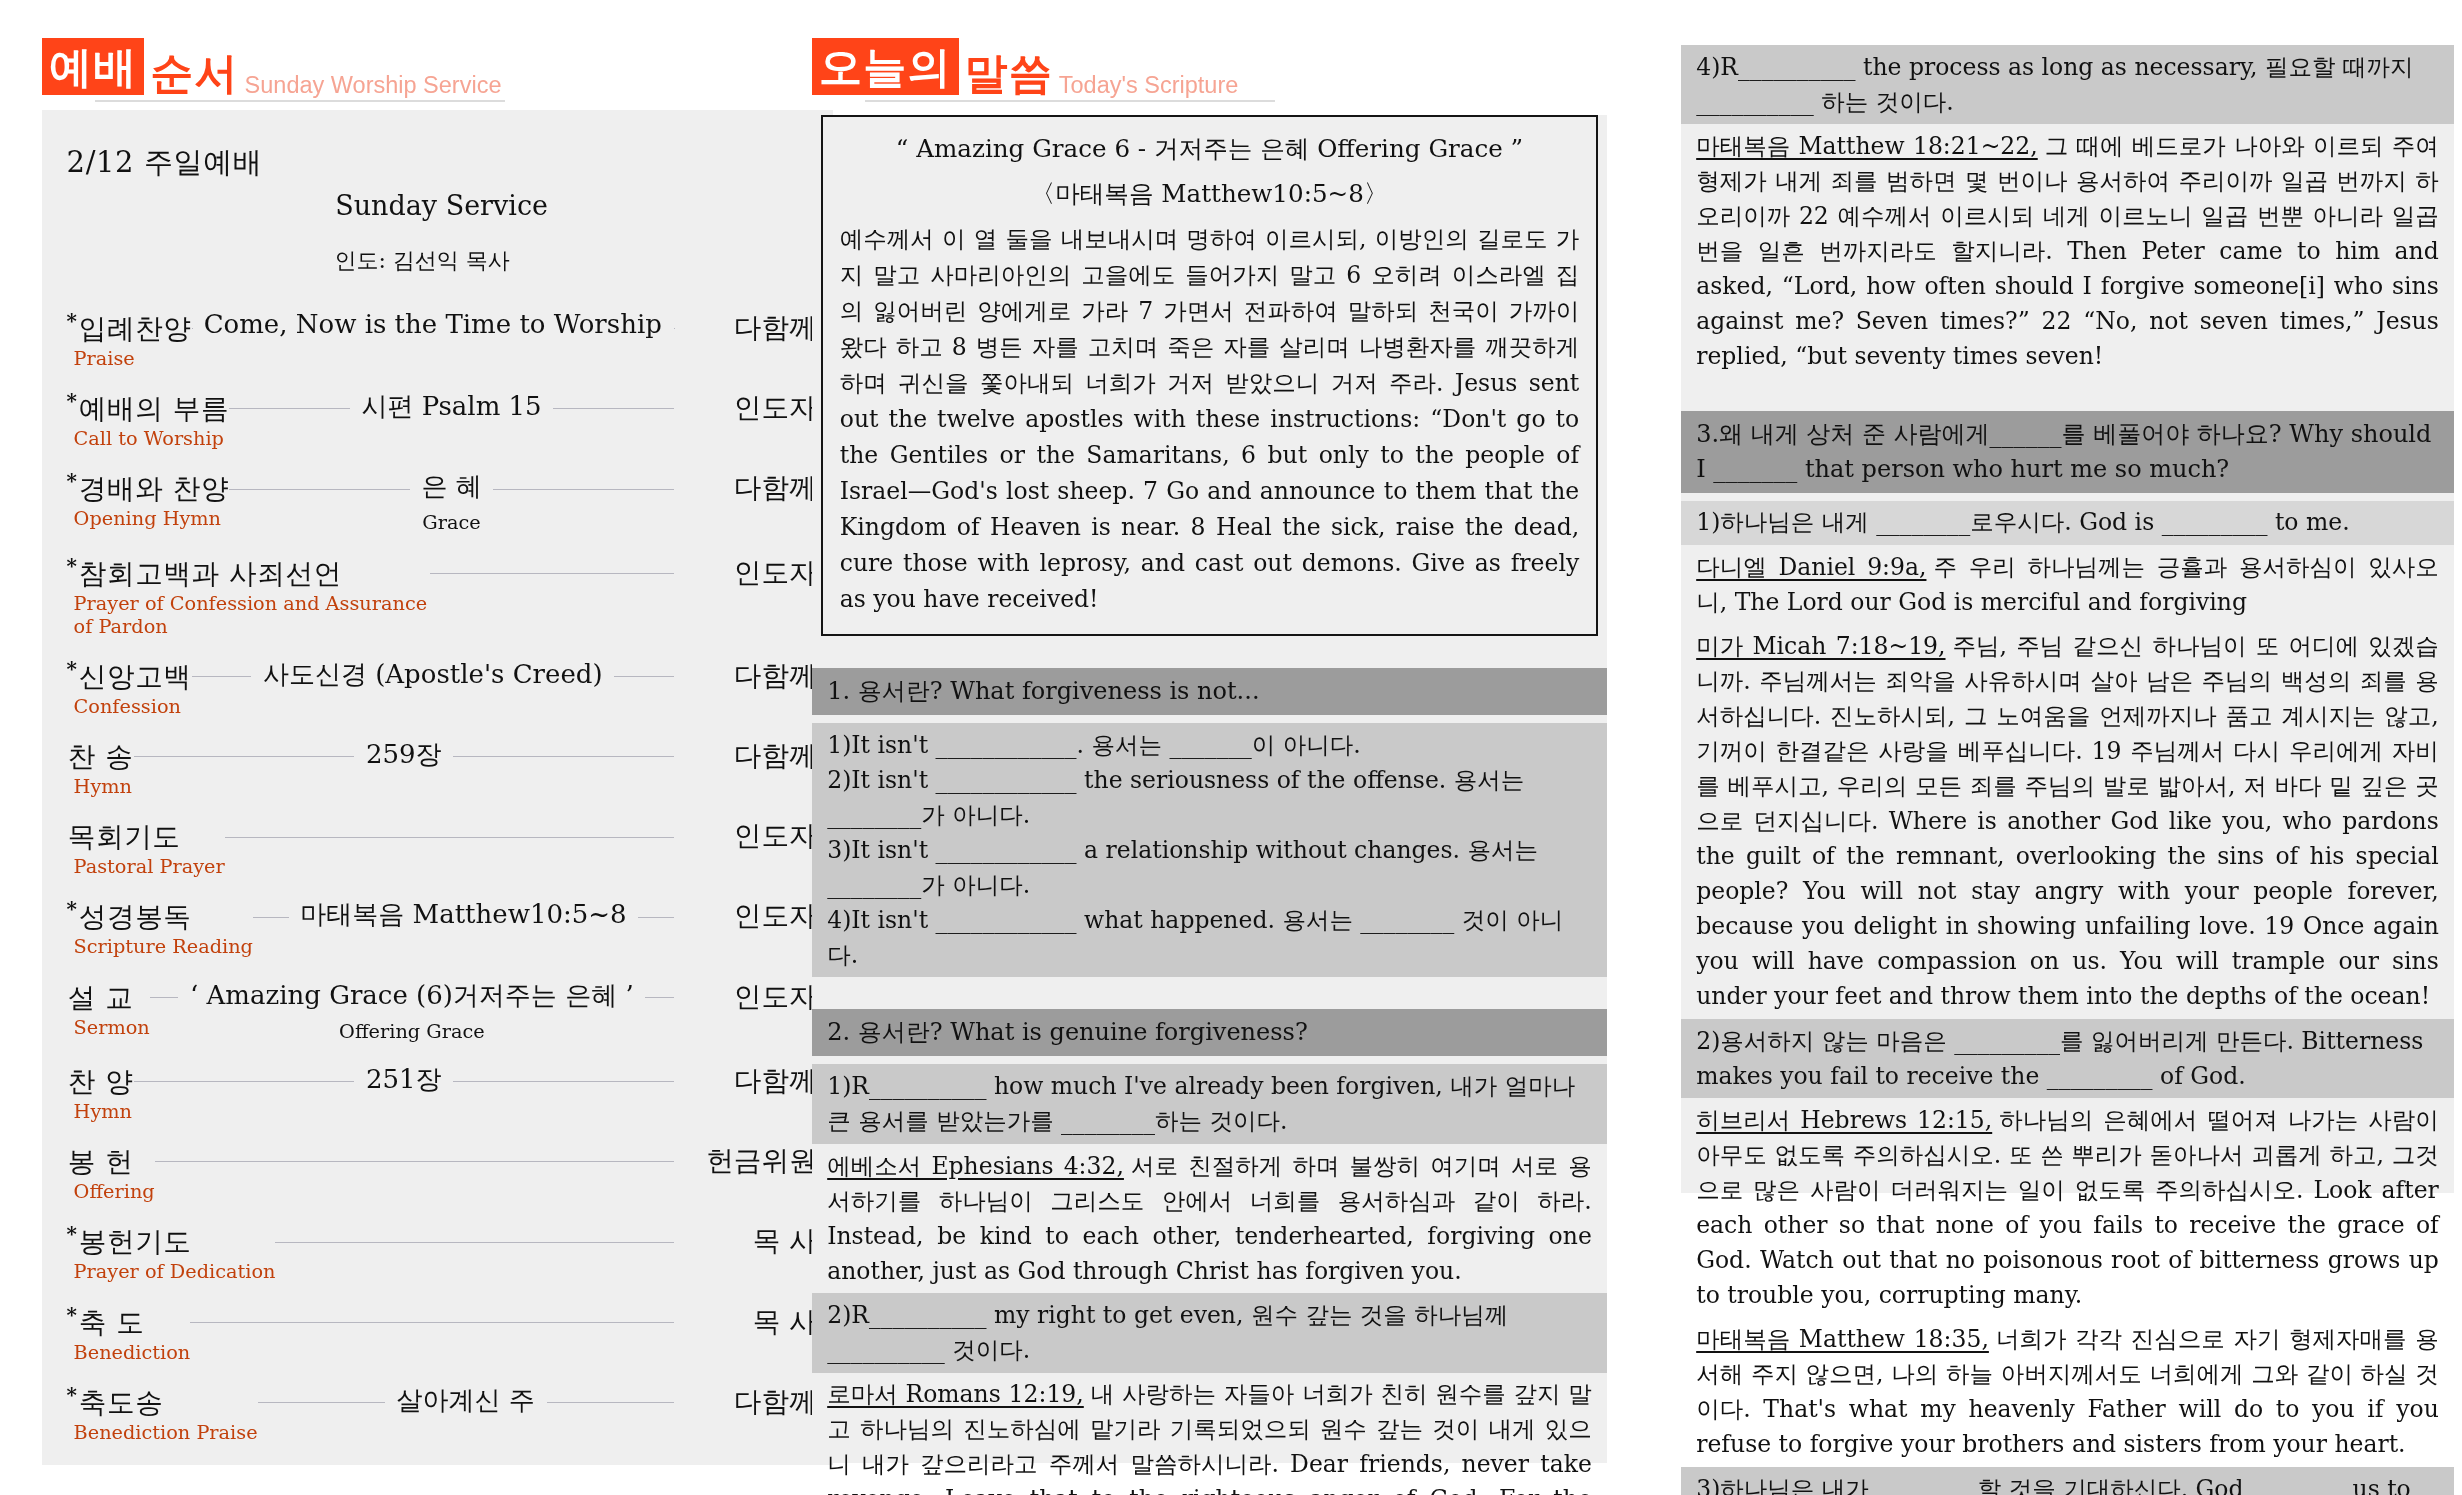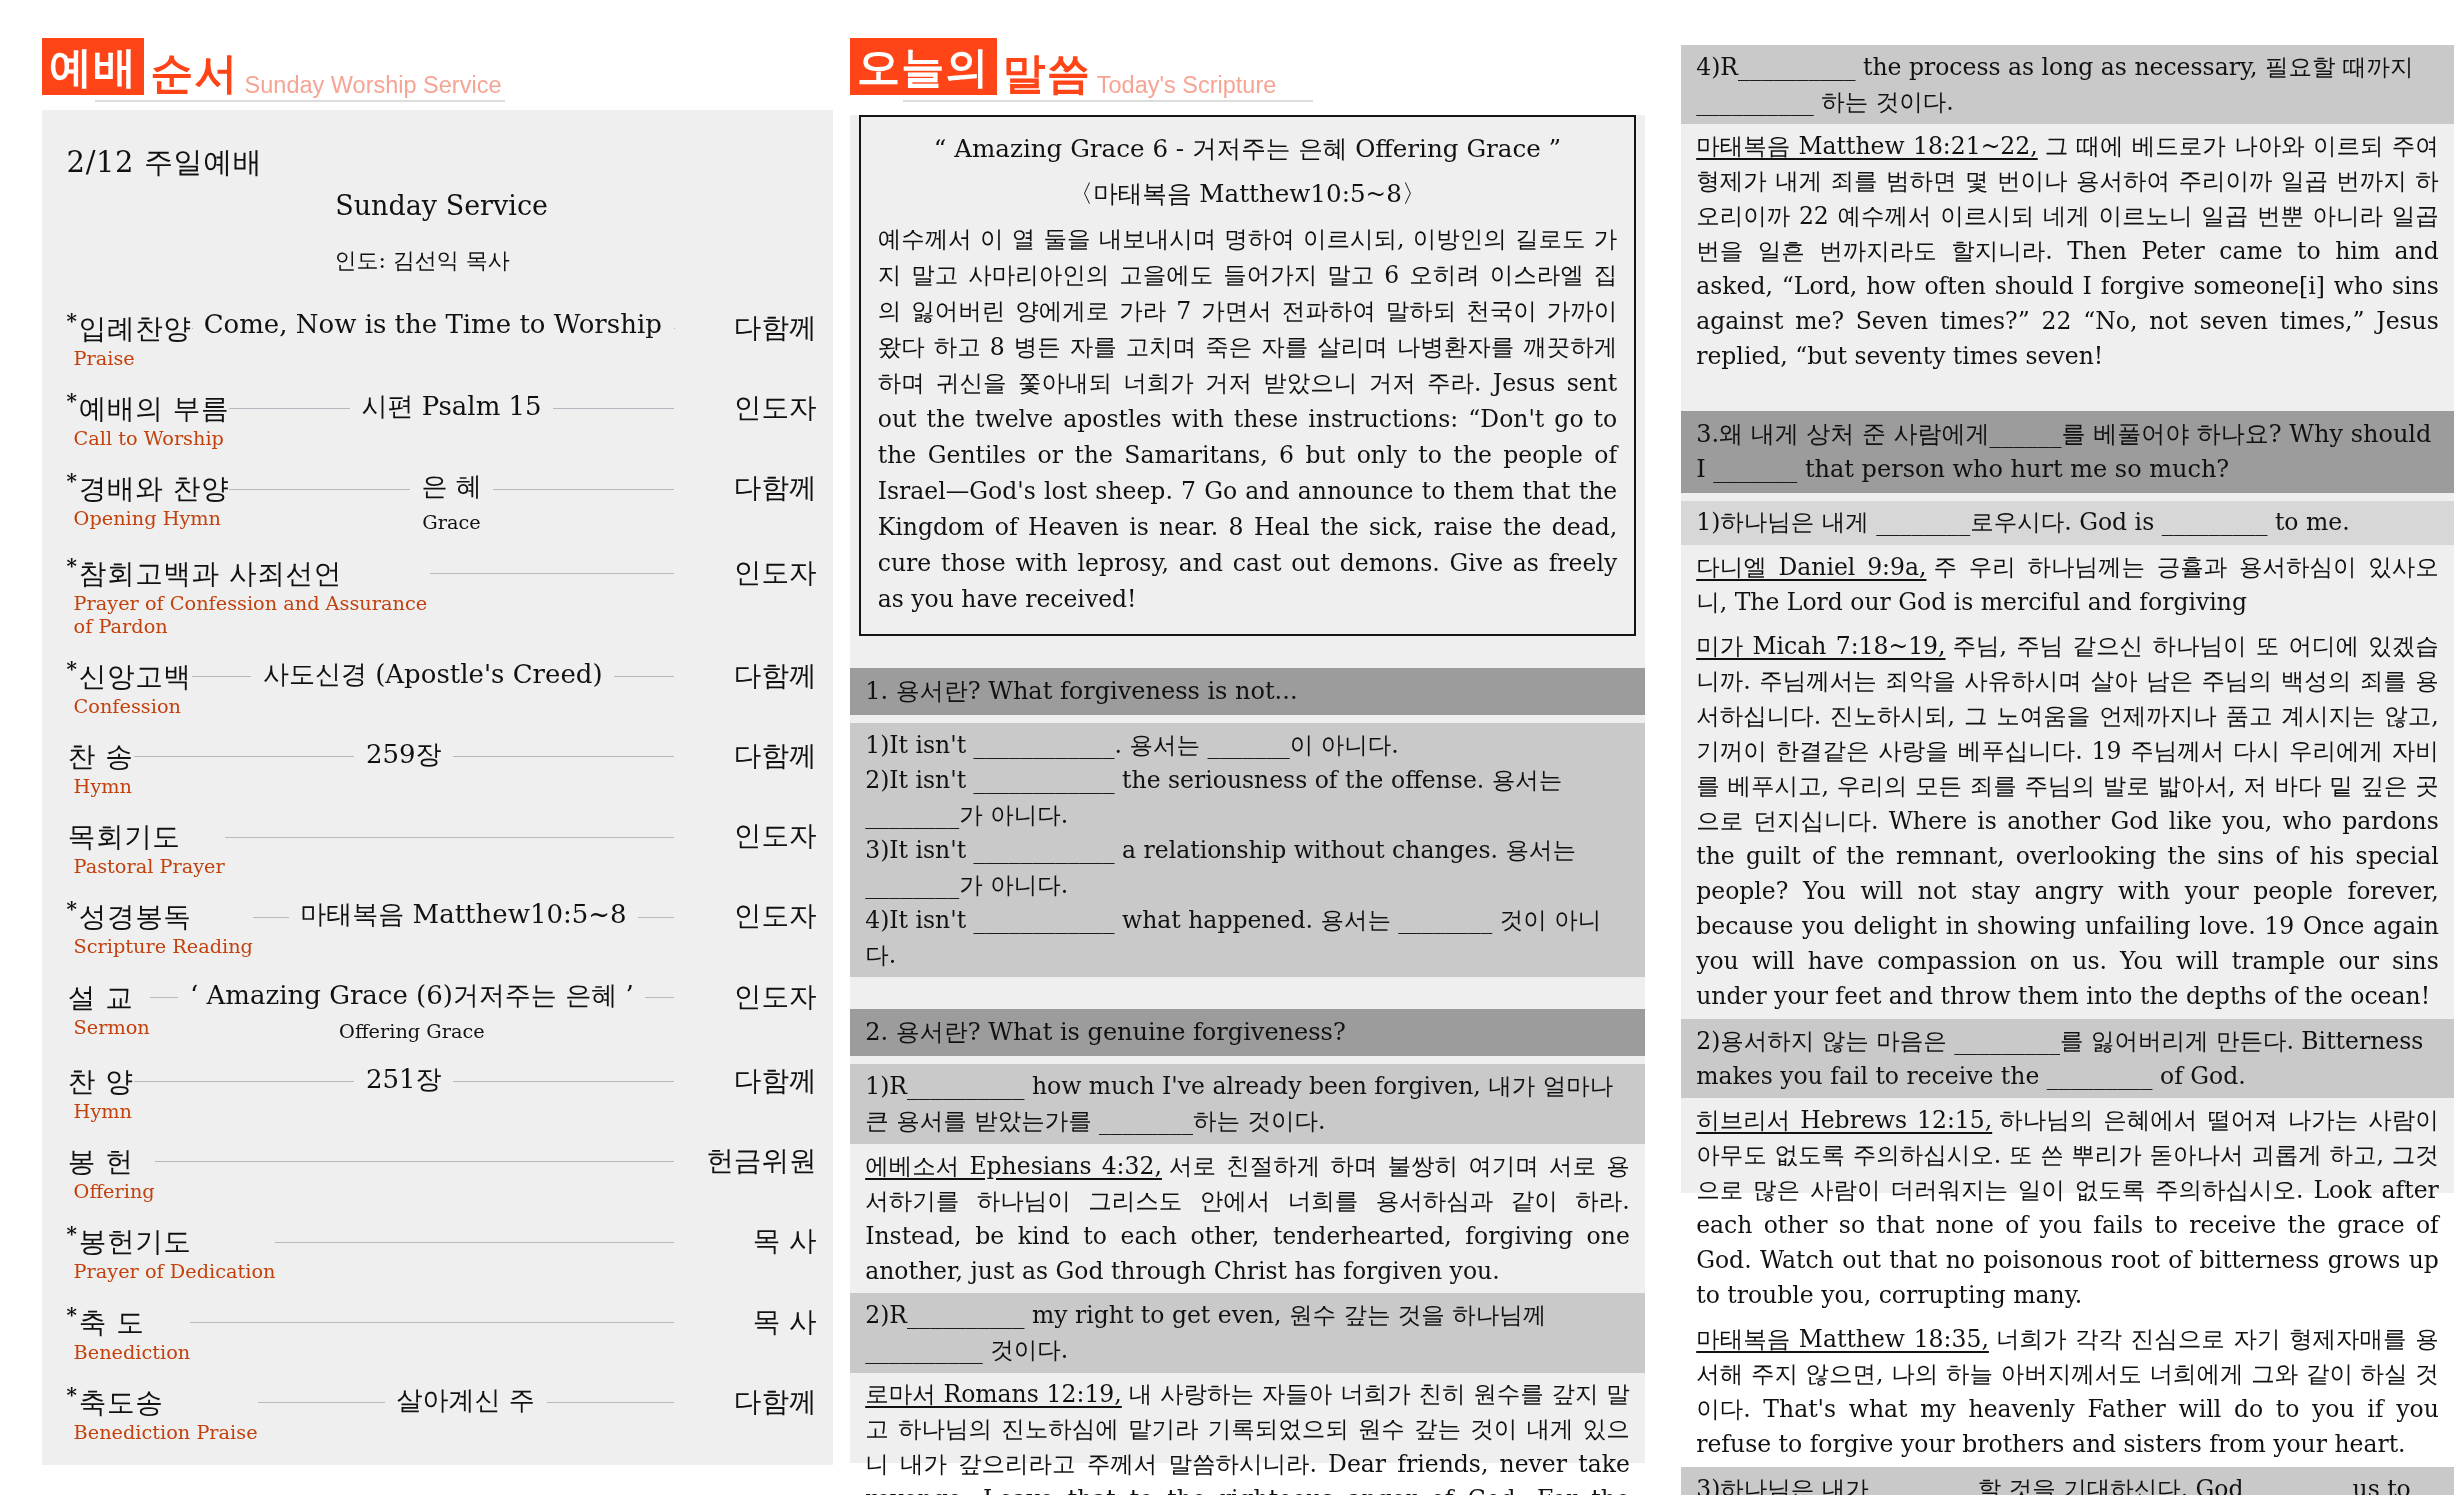--- a/index.html
+++ b/index.html
@@ -4,21 +4,21 @@
 <style>
   html,body{margin:0;padding:0;}
   body{
     width:2462px;height:1495px;position:relative;overflow:hidden;
     background:#ffffff;
     font-family:"DejaVu Serif","Liberation Serif",serif;
     color:#111;
   }
   .col{position:absolute;}
   .col-left{left:42px;top:38px;width:791px;}
-  .col-mid{left:850px;top:38px;width:795px;}
+  .col-mid{left:812px;top:38px;width:795px;}
   .col-right{left:1681px;top:45px;width:773px;}
 
   
   .hdr{display:flex;align-items:flex-end;font-family:"Liberation Sans","DejaVu Sans",sans-serif;}
   .hdr-box{background:#ff4418;color:#fff;font-weight:800;font-size:43px;line-height:1.0;
     padding:8.2px 7px 5.9px;display:inline-block;letter-spacing:1.2px;}
   .hdr-word{color:#ff4418;font-weight:800;font-size:43px;line-height:1.0;margin-left:5.9px;letter-spacing:1.2px;}
   .hdr-sub{color:#f6a493;font-size:23.5px;font-weight:400;margin-left:5.9px;position:relative;top:3.5px;}
   .hdr-rule{height:2.3px;background:#dcdcdc;width:410px;margin:4.7px 0 0 53px;}
 

